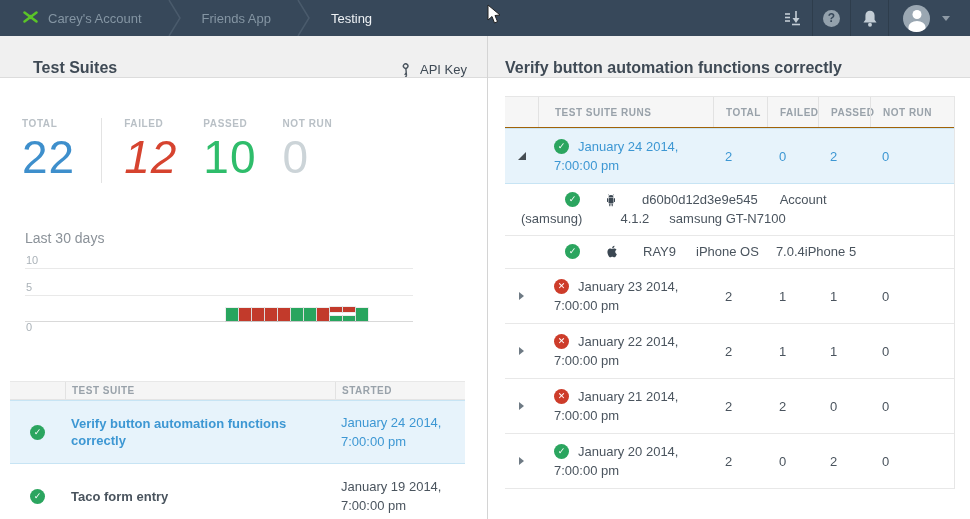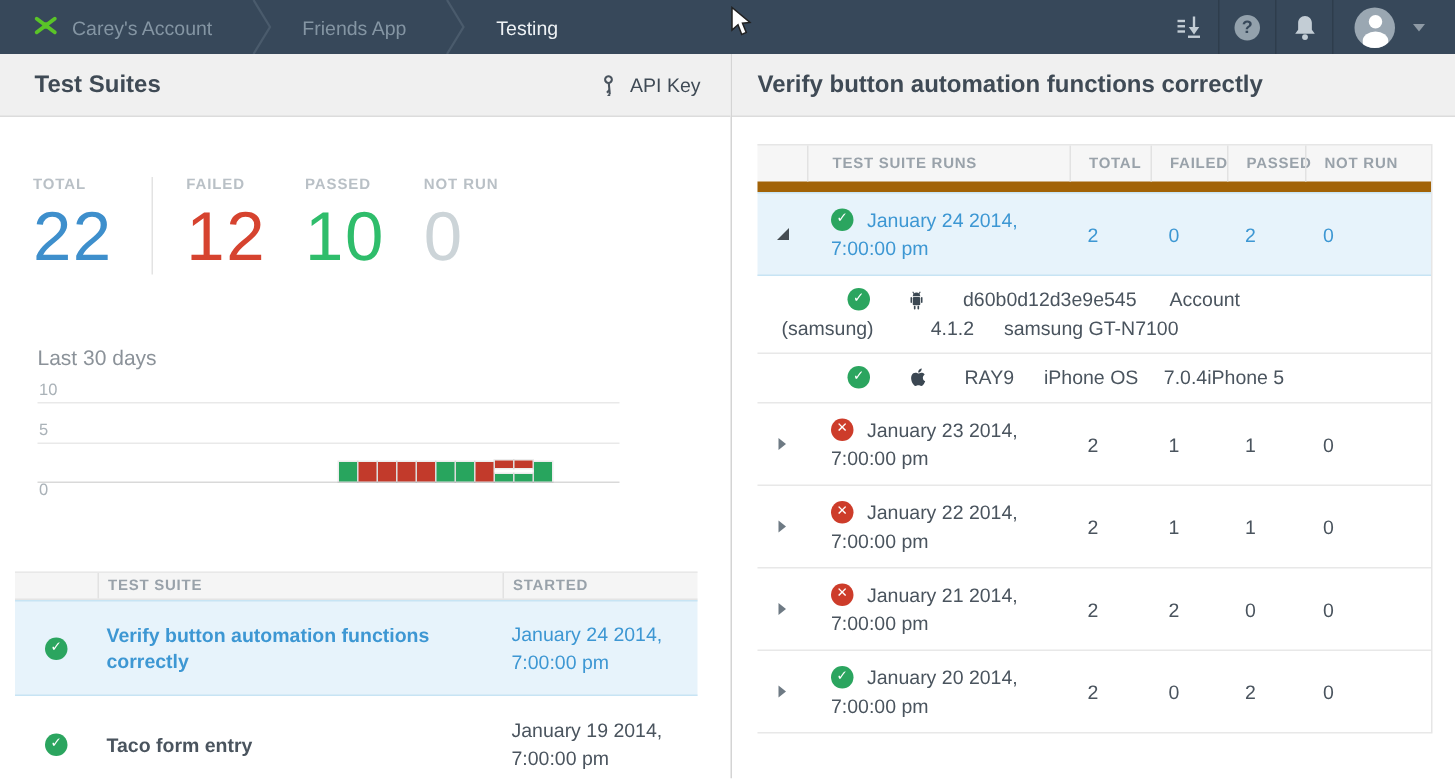--- a/index.html
+++ b/index.html
@@ -25,33 +25,33 @@
   .caret-down { width:0; height:0; border-left:4px solid transparent; border-right:4px solid transparent; border-top:5px solid #8e9aa5; }
 
   
   .cursor { position:absolute; left:487px; top:4px; z-index:50; }
 
   
   .panels { display:flex; height:483px; }
   .panel { position:relative; background:#fff; }
   .panel.left  { width:488px; border-right:1px solid #d4d4d4; }
   .panel.right { flex:1; }
-  .panel-header { height:42px; background:#f0f0f0; border-bottom:1px solid #dcdcdc; display:flex; align-items:center; padding:0 20px 0 23px; }
+  .panel-header { height:42px; background:#f0f0f0; border-bottom:1px solid #dcdcdc; display:flex; align-items:flex-end; padding:0 20px 0 33px; }
   .panel-title { font-size:16px; font-weight:bold; color:#3f4a55; }
   .header-spacer { flex:1; }
   .api-key-btn { display:flex; align-items:center; gap:7px; font-size:13px; color:#3f4a55; cursor:pointer; }
 
   
   .stats { position:absolute; top:82px; left:22px; display:flex; align-items:flex-start; }
   .stat { margin-right:26px; }
   .stat-label { font-size:10px; font-weight:bold; letter-spacing:0.6px; color:#b9c0c6; margin-bottom:2px; }
   .stat-value { font-size:46px; line-height:52px; letter-spacing:1px; }
   .stat-sep { width:1px; align-self:stretch; background:#e3e3e3; margin:0 22px 0 0; }
   .stat.total  .stat-value { color:#3e8fcc; }
-  .stat.failed .stat-value { color:#d6432f; }
+  .stat.failed .stat-value { color:#d6432f;font-style:italic; }
   .stat.passed .stat-value { color:#2fbd6b; }
   .stat.notrun .stat-value { color:#ccd4d8; }
 
   
   .chart-title { position:absolute; top:194px; left:25px; font-size:14px; color:#8b9299; }
   .chart { position:absolute; top:228px; left:25px; width:388px; height:62px; }
   .gridline { position:absolute; left:0; right:0; height:1px; background:#e9e9e9; }
   .gridline.base { background:#d9d9d9; }
   .gridlabel { position:absolute; left:1px; font-size:11px; color:#aab2b8; transform:translateY(-14px); }
   .squares { position:absolute; left:201px; bottom:5px; display:flex; align-items:flex-end; gap:1px; }
@@ -79,21 +79,21 @@
   .lt-header .lt-col-name, .lt-header .lt-col-start { border-left:1px solid #e2e2e2; align-self:stretch; display:flex; align-items:center; }
   .lt-row { display:flex; align-items:center; min-height:64px; cursor:pointer; }
   .lt-row .lt-col-icon { display:flex; justify-content:center; }
   .lt-row.selected { background:#e7f3fb; border-top:1px solid #c7e4f4; border-bottom:1px solid #c7e4f4; }
   .lt-row.selected .suite-name, .lt-row.selected .start-date { color:#3d97d3; }
   .suite-name { font-weight:bold; line-height:17px; }
   .start-date { line-height:19px; }
 
   
   .runs-table { position:absolute; top:60px; left:17px; width:450px; font-size:13px; color:#4a545e; border-right:1px solid #e6e6e6; }
-  .rt-header { display:flex; height:32px; background:#f6f6f6; border-top:1px solid #e6e6e6; border-bottom:7px solid #a16207; align-items:center; font-size:10px; font-weight:bold; letter-spacing:0.5px; color:#99a2aa; }
+  .rt-header { display:flex; height:32px; background:#f6f6f6; border-top:1px solid #e6e6e6; border-bottom:1px solid #a16207; align-items:center; font-size:10px; font-weight:bold; letter-spacing:0.5px; color:#99a2aa; }
   .rt-col-exp  { width:33px; flex:none; display:flex; justify-content:center; }
   .rt-col-name { width:175px; flex:none; padding-left:16px; }
   .rt-col-num  { width:54px; flex:none; padding-left:12px; }
   .rt-col-num.w2 { width:51px; }
   .rt-col-num.w3 { width:52px; }
   .rt-col-num.w4 { width:85px; }
   .rt-header > div { align-self:stretch; display:flex; align-items:center; }
   .rt-header .rt-col-name, .rt-header .rt-col-num { border-left:1px solid #e2e2e2; }
   .rt-row { display:flex; align-items:center; min-height:53px; border-bottom:1px solid #e8e8e8; cursor:pointer; }
   .rt-row.selected { background:#e7f3fb; border-top:1px solid #c7e4f4; border-bottom:1px solid #c7e4f4; min-height:56px; }

